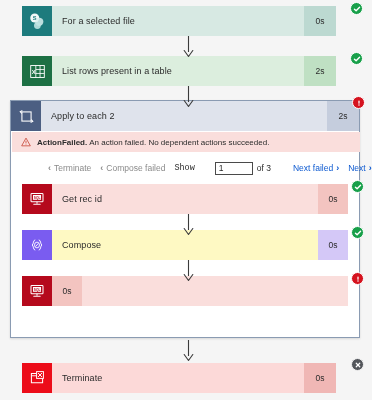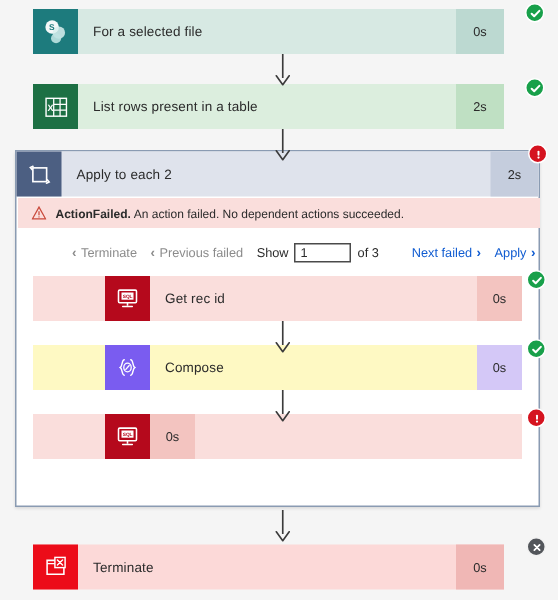--- a/index.html
+++ b/index.html
@@ -152,38 +152,38 @@
     display: inline-flex;
     align-items: center;
     margin-right: 9px;
     cursor: pointer;
   }
   .pager-disabled { color: #8b8b8b; }
   .pager-active   { color: #0f5bd1; }
   .chev { font-size: 9px; font-weight: bold; }
   .chev-l { margin-right: 3px; }
   .chev-r { margin-left: 3px; }
-  .pager-label { color: #2b2b2b; margin-right: 4px; }
+  .pager-label { color: #2b2b2b; margin-right: 20px; font-family: Liberation Mono, monospace; }
   .pager-input {
     width: 38px;
     height: 13px;
     border: 1px solid #4a4a4a;
     background: #ffffff;
     font-family: "Liberation Sans", sans-serif;
     font-size: 8.5px;
     color: #2b2b2b;
     padding: 0 0 0 3px;
     margin-right: 4px;
     box-sizing: border-box;
     outline: none;
   }
   .pager-of { color: #2b2b2b; margin-right: 22px; }
 
   
-  .nested { left: 22px; width: 326px; padding-left: 48px; }
+  .nested { left: 22px; width: 326px; }
   .nested .card-dur { width: 30px; min-width: 30px; }
 
   
   .toplevel { left: 22px; width: 314px; }
 
   .icon-glyph { display: block; }
 </style>
 </head>
 <body>
 
@@ -265,31 +265,31 @@
     <span class="err-rest">An action failed. No dependent actions succeeded.</span>
   </div>
 
   <div class="pager">
     <span class="pager-link pager-disabled">
       <span class="chev chev-l">‹</span>
       <span>Terminate</span>
     </span>
     <span class="pager-link pager-disabled">
       <span class="chev chev-l">‹</span>
-      <span>Previous failed</span>
+      <span>Compose failed</span>
     </span>
     <span class="pager-label">Show</span>
     <input class="pager-input" type="text" value="1" style="">
     <span class="pager-of">of 3</span>
     <span class="pager-link pager-active">
       <span>Next failed</span>
       <span class="chev chev-r">›</span>
     </span>
     <span class="pager-link pager-active">
-      <span>Apply</span>
+      <span>Next</span>
       <span class="chev chev-r">›</span>
     </span>
   </div>
 
   <div class="card nested st-err" style="top:83px; left:11px; width:326px;">
     <div class="card-icon ib-sql">
       <svg width="16" height="16" viewBox="0 0 20 20" class="icon-glyph">
         <rect x="2.5" y="3" width="15" height="10.5" rx="1" fill="none" stroke="#ffffff" stroke-width="1.3"></rect>
         <rect x="5" y="5" width="10" height="6" fill="#ffffff"></rect>
         <text x="6" y="9.9" font-family="Liberation Sans, sans-serif" font-size="4" font-weight="bold" fill="#b5091c">SQL</text>

